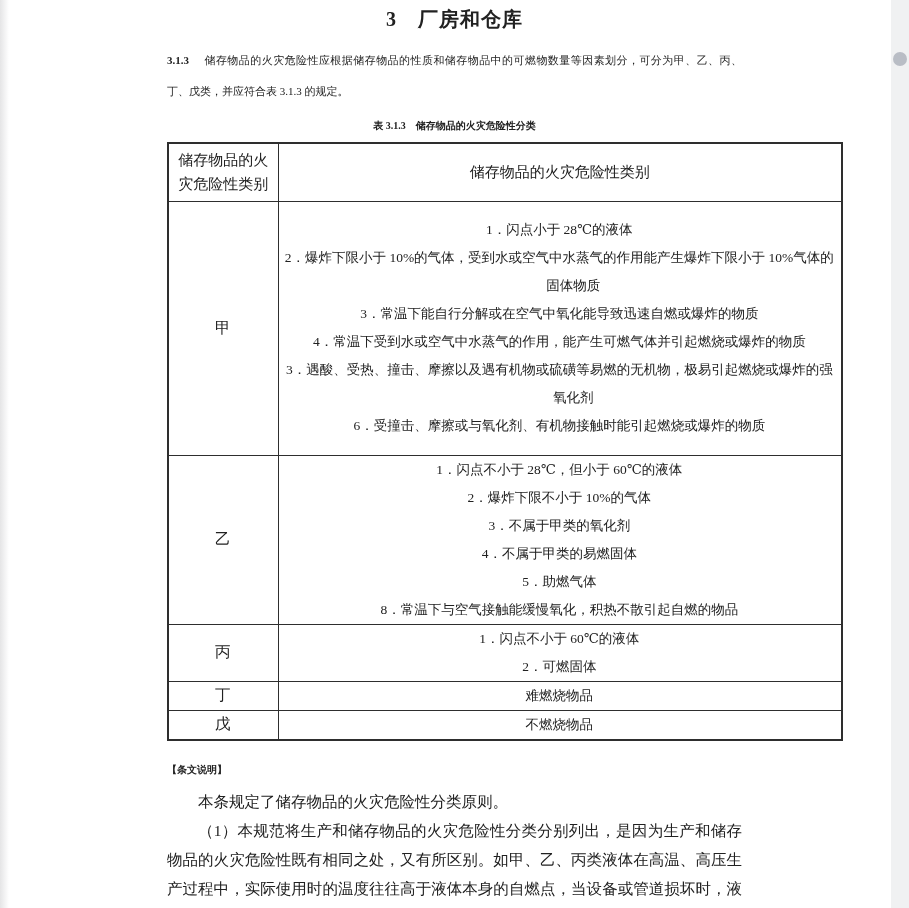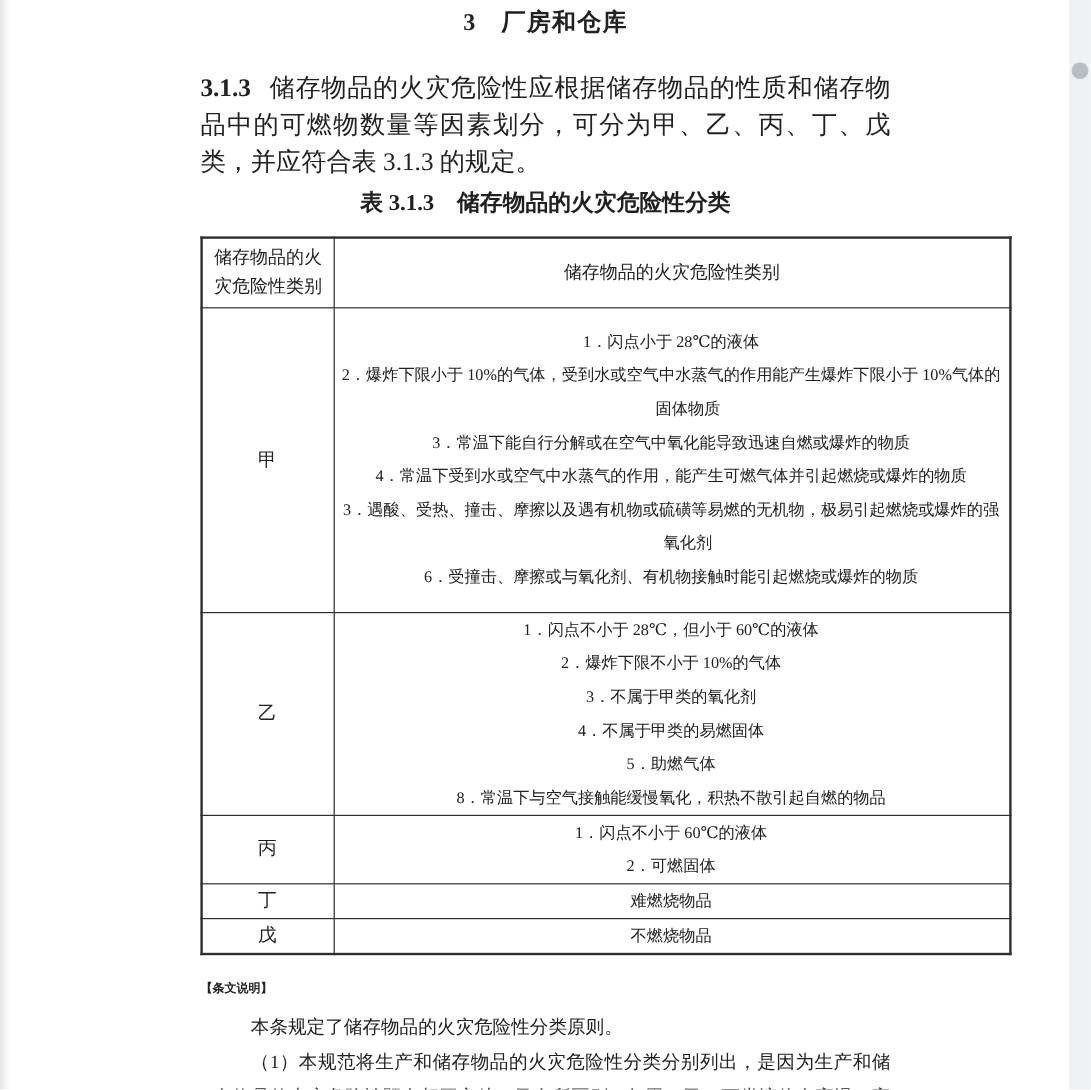--- a/index.html
+++ b/index.html
@@ -33,30 +33,30 @@
     position: absolute; left: 167px; top: 0; width: 575px;
   }
   .chapter-title {
     margin: 8px 0 0 0;
     text-align: center;
     font-size: 20px; font-weight: bold;
     line-height: 22px;
     letter-spacing: 1px;
   }
   .clause-p {
-    margin: 28px 0 0 0;
-    font-size: 21px;
+    margin: 15px 0 0 0;
+    font-size: 11px;
     line-height: 31px;
     text-align: justify;
   }
   .clause-num { font-weight: bold; margin-right: 15px; }
   .table-caption {
-    margin: 10px 0 19px 0;
+    margin: 10px 0 8px 0;
     text-align: center;
-    font-size: 19px; font-weight: bold;
+    font-size: 10px; font-weight: bold;
     line-height: 17px;
   }
   table.hazard {
     border-collapse: collapse;
     width: 676px;
     table-layout: fixed;
     border: 2px solid #2e2e2e;
     font-size: 13.5px;
   }
   table.hazard td {
@@ -79,21 +79,21 @@
   tr.r-yi  { height: 169px; }
   tr.r-bing{ height: 57px; }
   tr.r-ding{ height: 28px; }
   tr.r-wu  { height: 28px; }
   .commentary-heading {
     margin: 18px 0 0 0;
     font-size: 10px; font-weight: bold;
     line-height: 21px;
   }
   .commentary-p {
-    margin: 7px 0 0 11px;
+    margin: 7px 0 0 0;
     font-size: 15.5px;
     line-height: 29px;
     text-align: justify;
     text-indent: 2em;
   }
   .commentary-p.cont { margin-top: 0; }
 </style>
 </head>
 <body>
 

